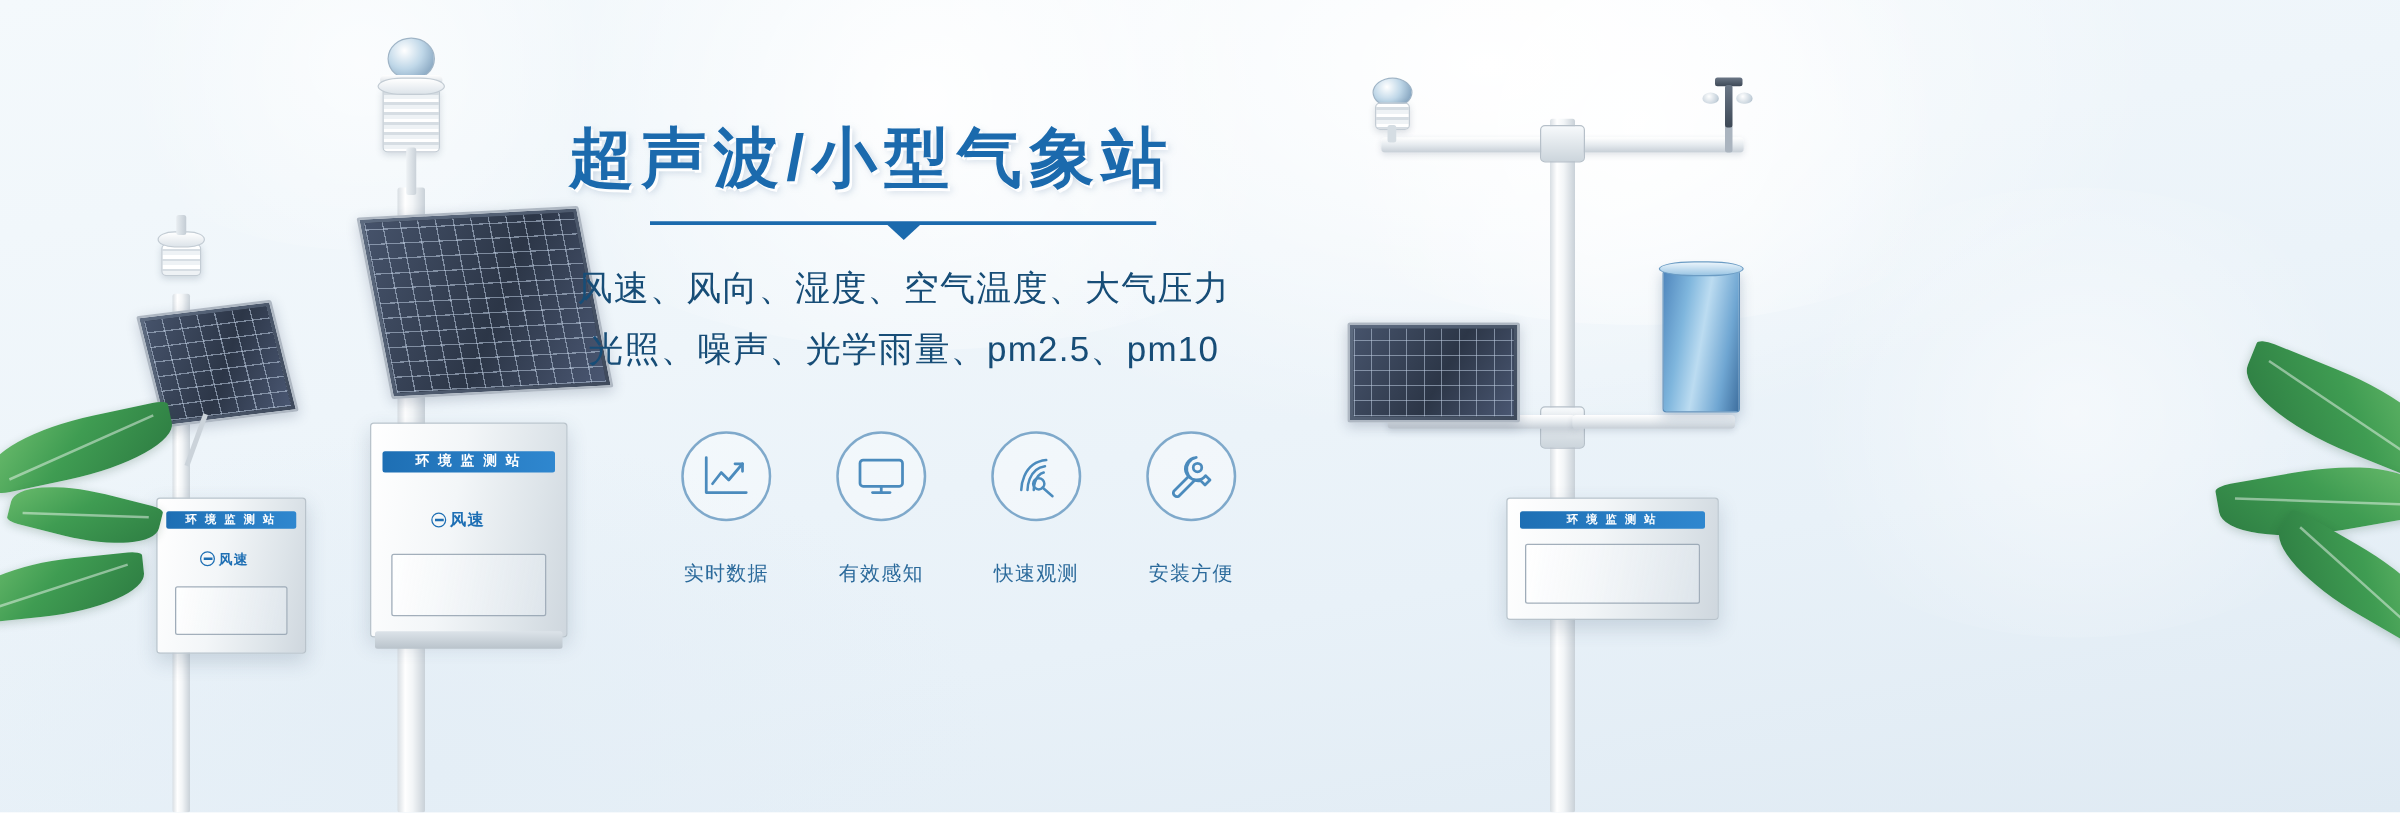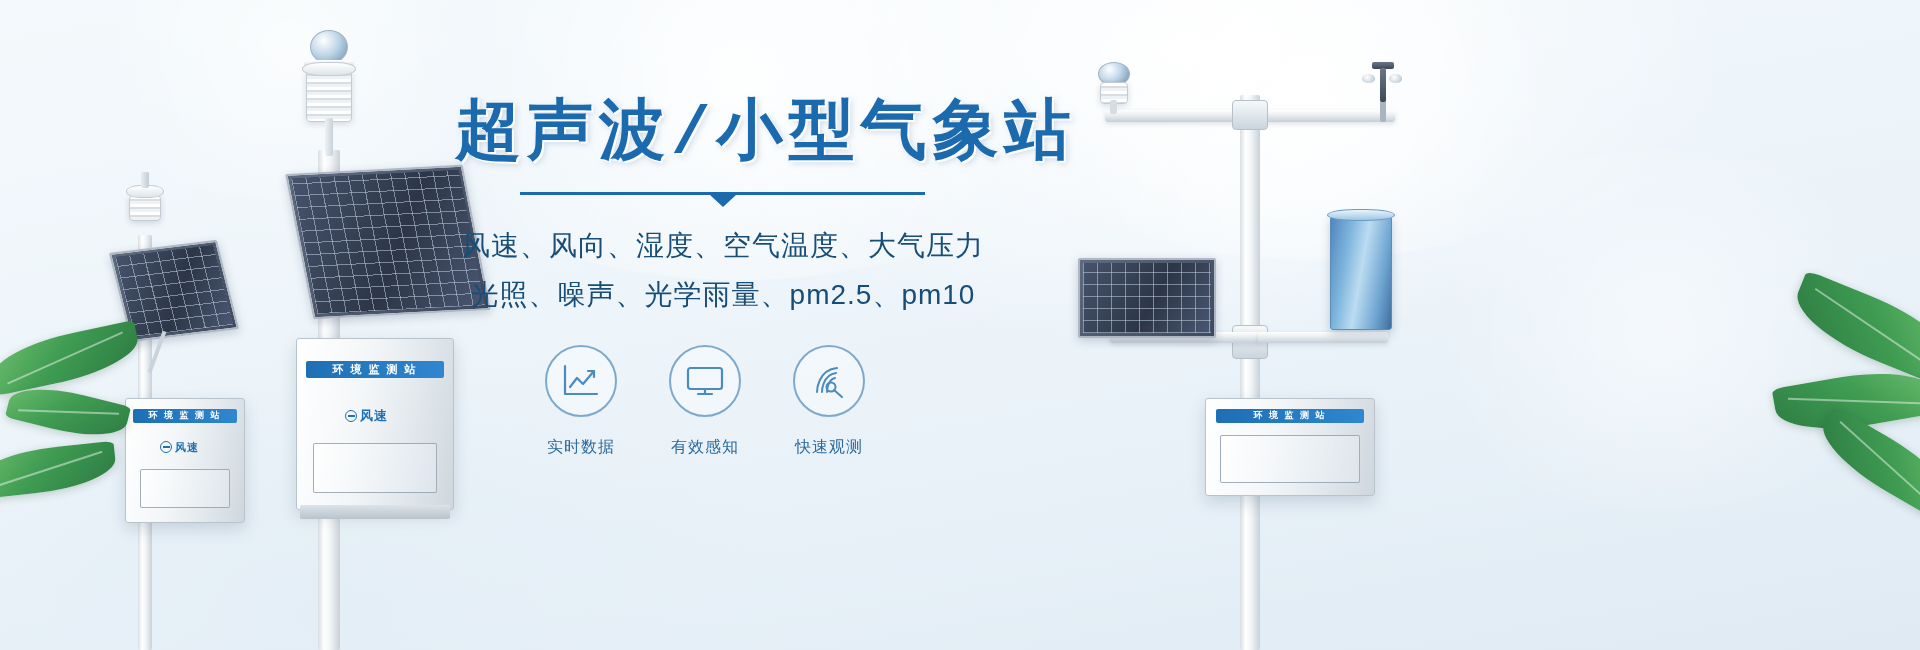--- a/index.html
+++ b/index.html
@@ -157,23 +157,23 @@
     transform: rotate(-12deg);
   }
 
   
   .copy {
     position: absolute;
     left: 455px; top: 100px;
     width: 580px;
   }
   .headline {
-    font-family: Liberation Mono, monospace;
+    font-family: Liberation Sans, sans-serif;
     font-weight: bold;
-    font-size: 66px;
+    font-size: 52px;
     letter-spacing: 6px;
     color: #1b6aad;
     line-height: 1.06;
     white-space: nowrap;
     text-shadow:
       2px 2px 0 rgba(255,255,255,.95),
       3px 3px 6px rgba(120,150,180,.35);
   }
   .divider {
     position: relative;
@@ -215,21 +215,21 @@
   .feature { width: 82px; text-align: center; }
   .fcircle {
     width: 72px; height: 72px; margin: 0 auto;
     border: 2px solid #7fa9cb;
     border-radius: 50%;
     display: flex; align-items: center; justify-content: center;
     background: rgba(255,255,255,.35);
   }
   .fcircle svg { display: block; }
   .flabel {
-    margin-top: 20px;
+    margin-top: 32px;
     font-size: 16px;
     color: #2b6a9b;
     letter-spacing: 1px;
     white-space: nowrap;
   }
 </style>
 </head>
 <body>
 
 <div class="banner">
@@ -355,16 +355,26 @@
           <path d="M8 30 C8 30 8 8 28 6"></path>
           <path d="M13 30 C13 30 13 13 27 11"></path>
           <path d="M18 30 C18 30 18 18 26 16"></path>
           <circle cx="22" cy="25" r="4.5"></circle>
           <path d="M25 28 L33 35"></path>
         </svg>
       </div>
       <div class="flabel">快速观测</div>
     </div>
 
+    <div class="feature">
+      <div class="fcircle">
+        <svg width="40" height="38" viewBox="0 0 40 38" fill="none" stroke="#4b8bbd" stroke-width="2.2" stroke-linecap="round" stroke-linejoin="round">
+          <path d="M24 4 a9 9 0 1 0 7.5 14.5 L35 22 l-4 4 -3.5-3.5 A9 9 0 0 1 24 4 Z"></path>
+          <circle cx="25" cy="12" r="3.4"></circle>
+          <path d="M18 19 L6 31 a3 3 0 0 0 4 4 L22 23"></path>
+        </svg>
+      </div>
+      <div class="flabel">安装方便</div>
+    </div>
 
   </div>
 
 </div>
 
 </body></html>

